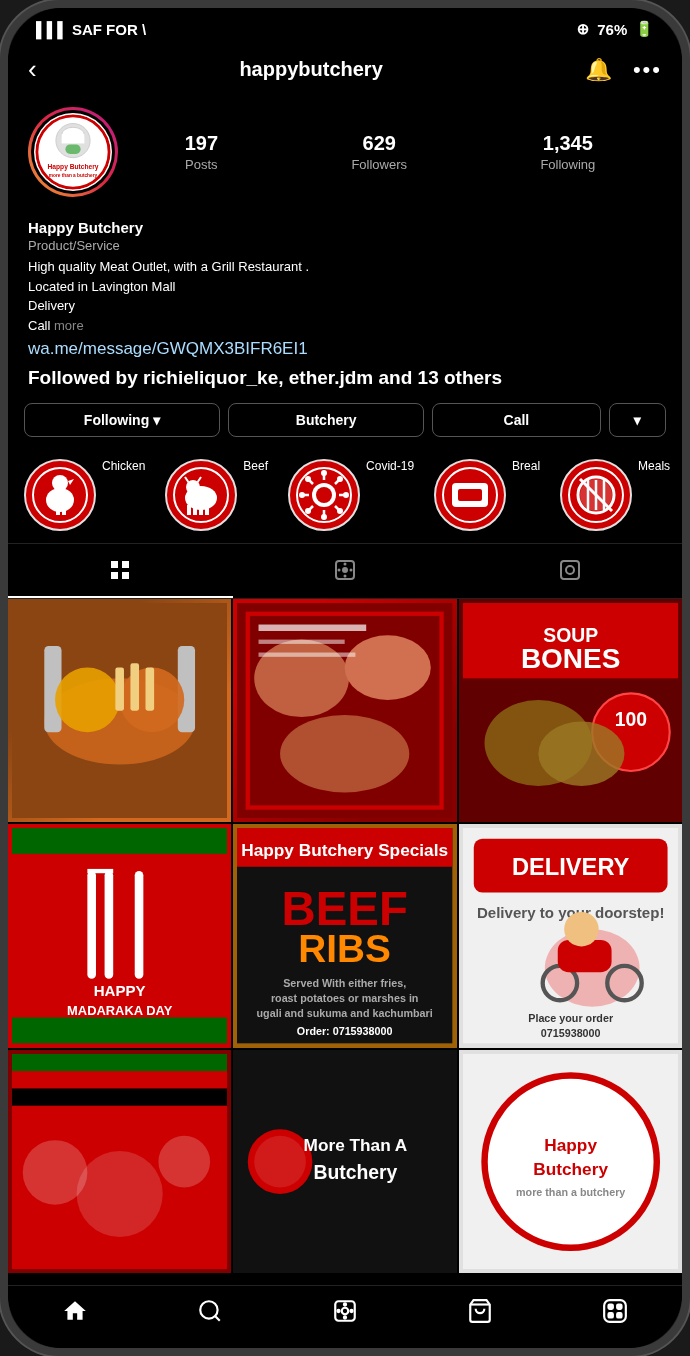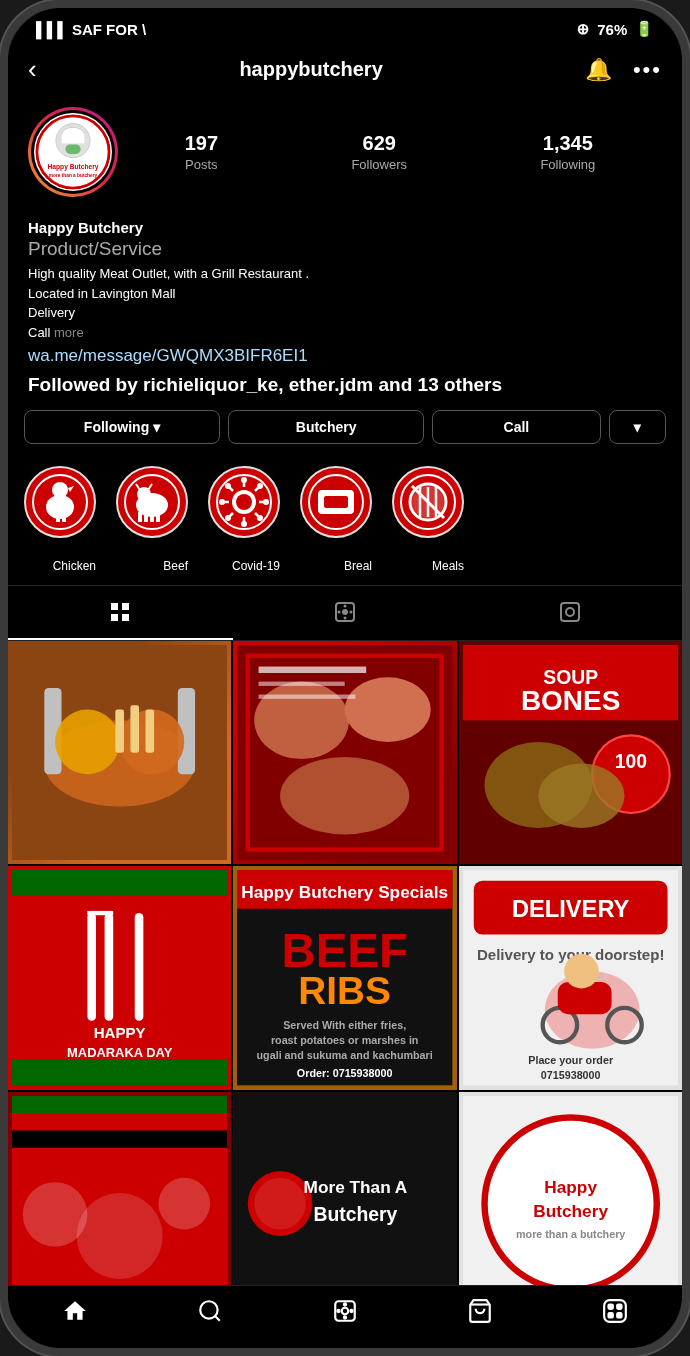--- a/index.html
+++ b/index.html
@@ -126,21 +126,21 @@
       font-size: 13px;
       color: #aaa;
     }
     
     .bio-section {
       padding: 10px 20px 4px;
       background: #000;
       color: #fff;
     }
     .bio-name { font-size: 15px; font-weight: 700; margin-bottom: 2px; }
-    .bio-category { font-size: 19px; color: #aaa; margin-bottom: 4px; }
+    .bio-category { font-size: 13px; color: #aaa; margin-bottom: 4px; }
     .bio-text { font-size: 13px; line-height: 1.5; color: #fff; }
     .bio-link { font-size: 17px; color: #aaddff; }
     .bio-followed { font-size: 19px; color: #aaa; margin-top: 8px; }
     .bio-followed span { color: #fff; font-weight: 600; }
     .more-btn { color: #888; font-size: 13px; cursor: pointer; }
     
     .action-buttons {
       display: flex;
       gap: 8px;
       padding: 10px 16px;
@@ -168,23 +168,23 @@
     .highlights {
       display: flex;
       gap: 20px;
       padding: 12px 16px;
       background: #000;
       overflow-x: auto;
       scrollbar-width: none;
     }
     .highlight-item {
       display: flex;
-      flex-direction: column;
-      align-items: flex-end;
-      gap: 21px;
+      flex-direction: row;
+      align-items: flex-start;
+      gap: 6px;
       flex-shrink: 0;
     }
     .highlight-circle {
       width: 72px;
       height: 72px;
       border-radius: 50%;
       border: 2px solid #e0e0e0;
       background: #c00;
       display: flex;
       align-items: center;

